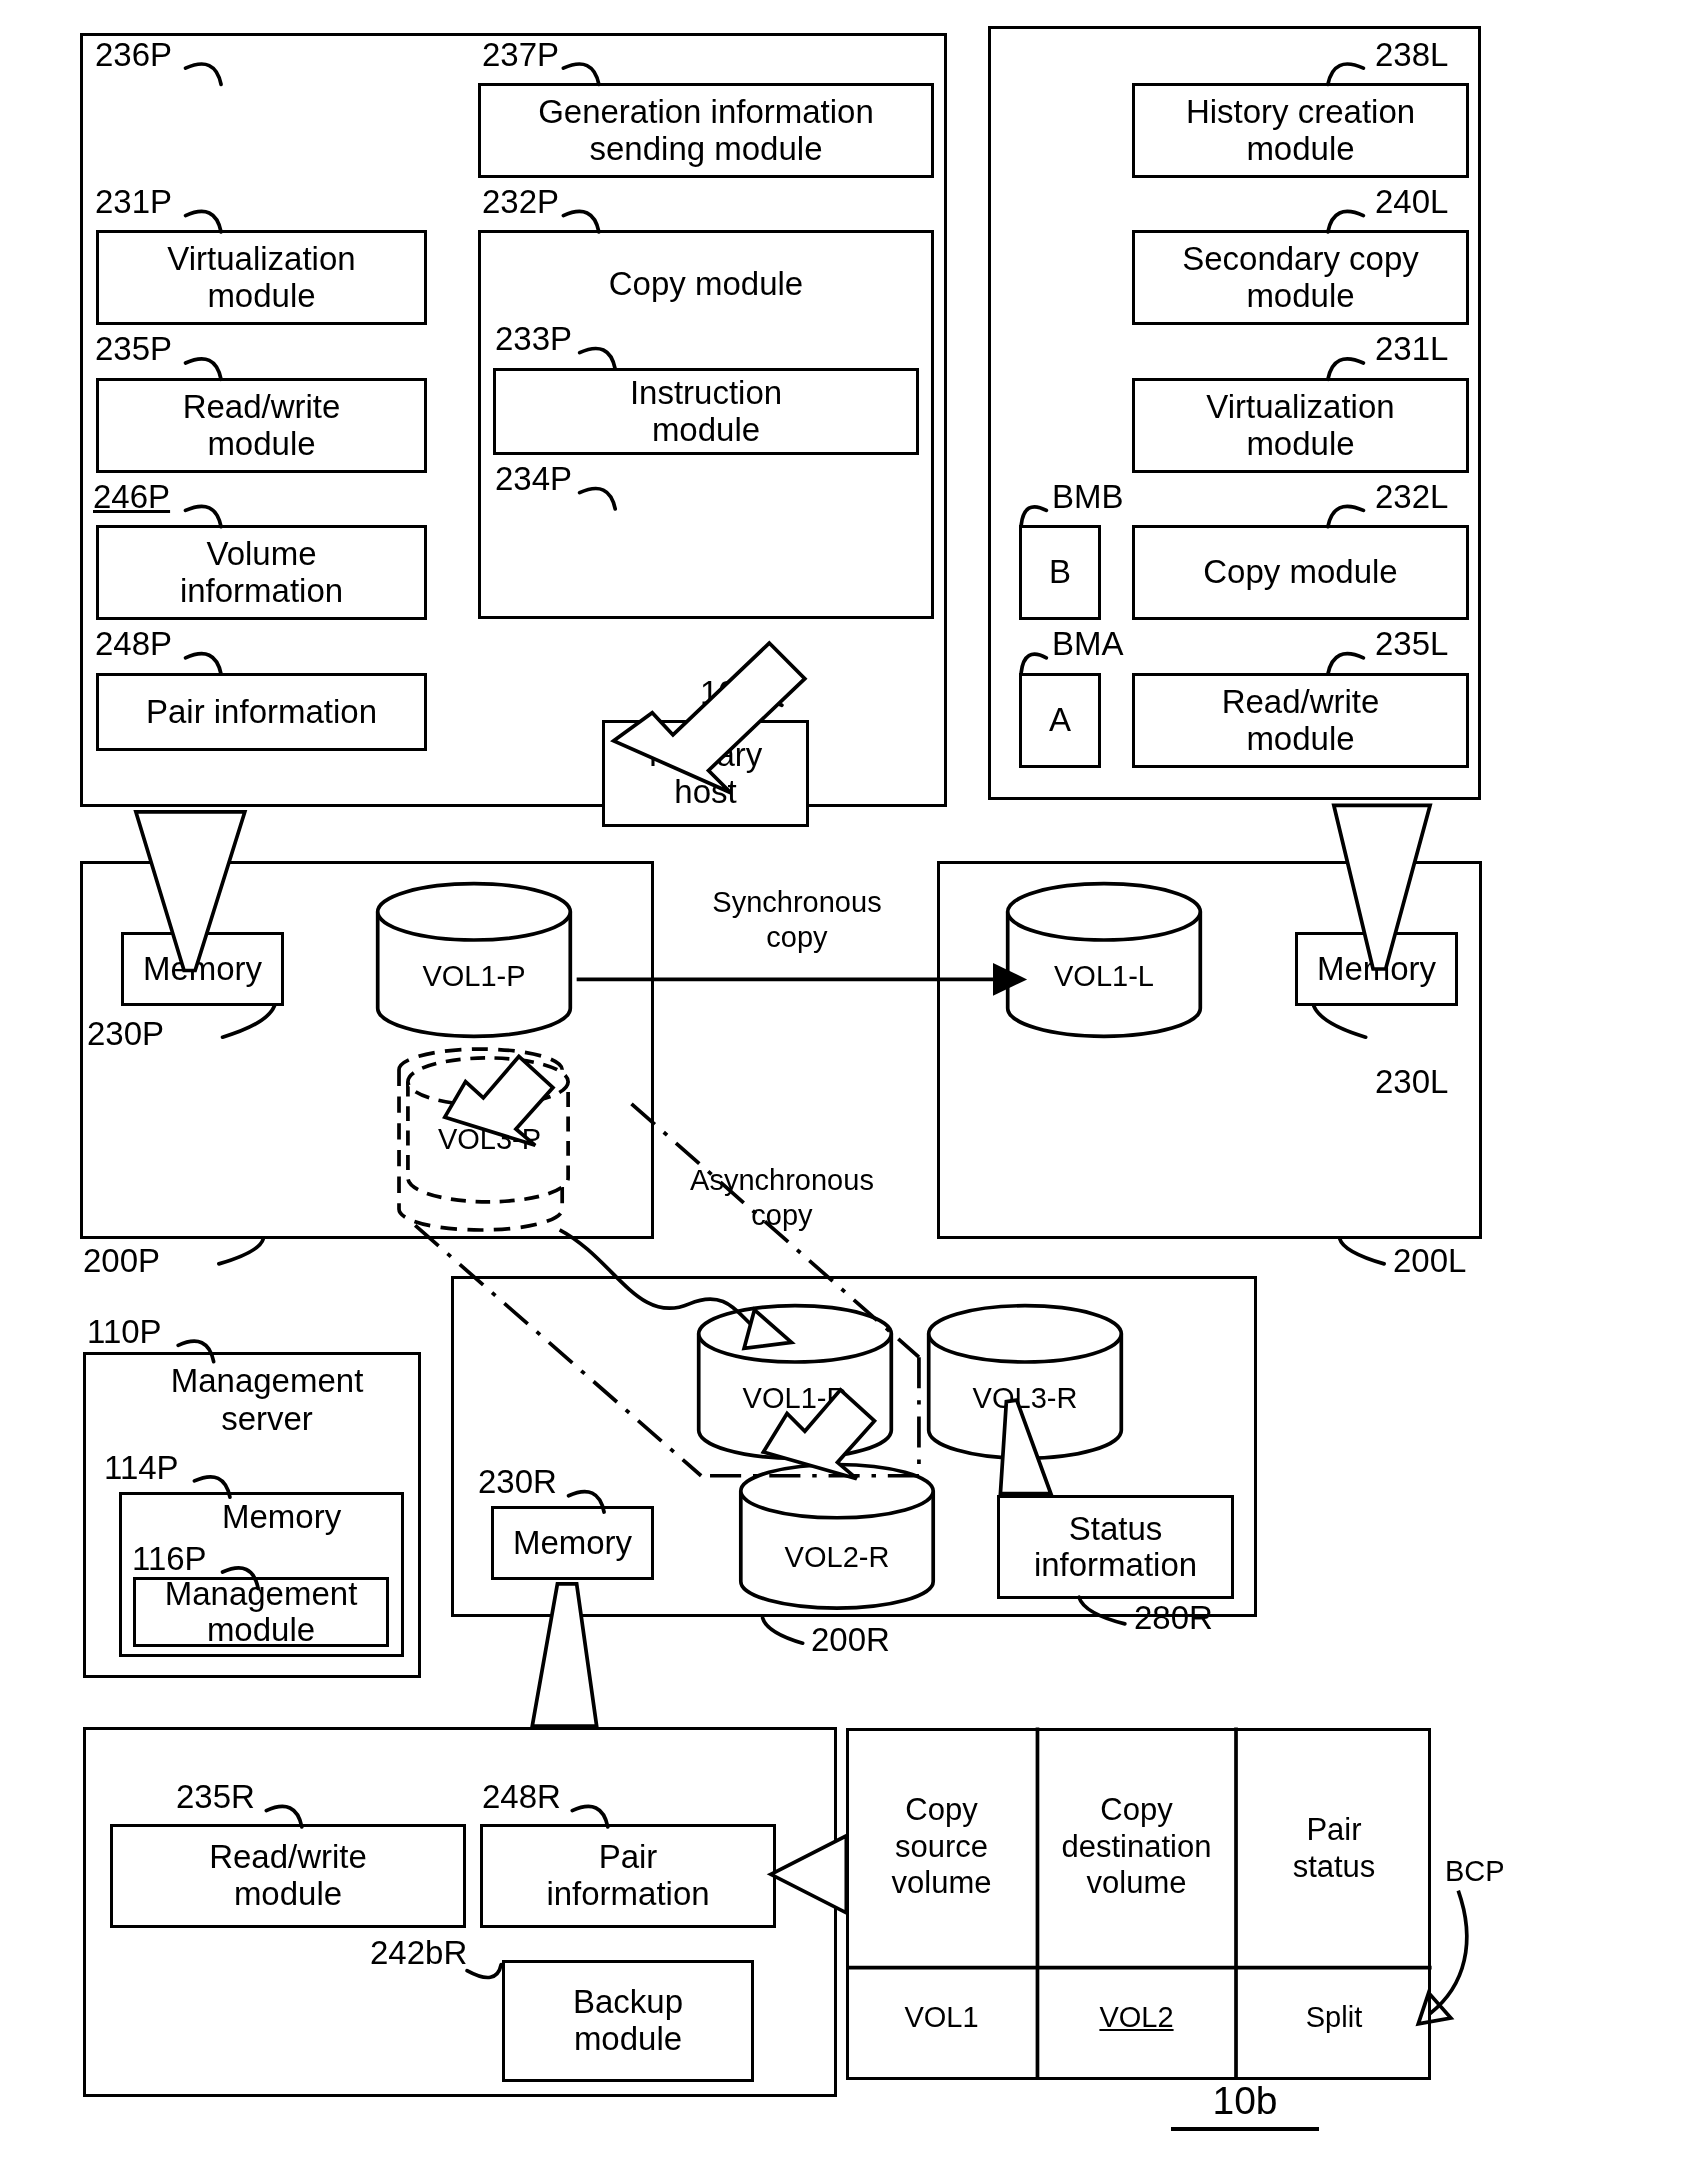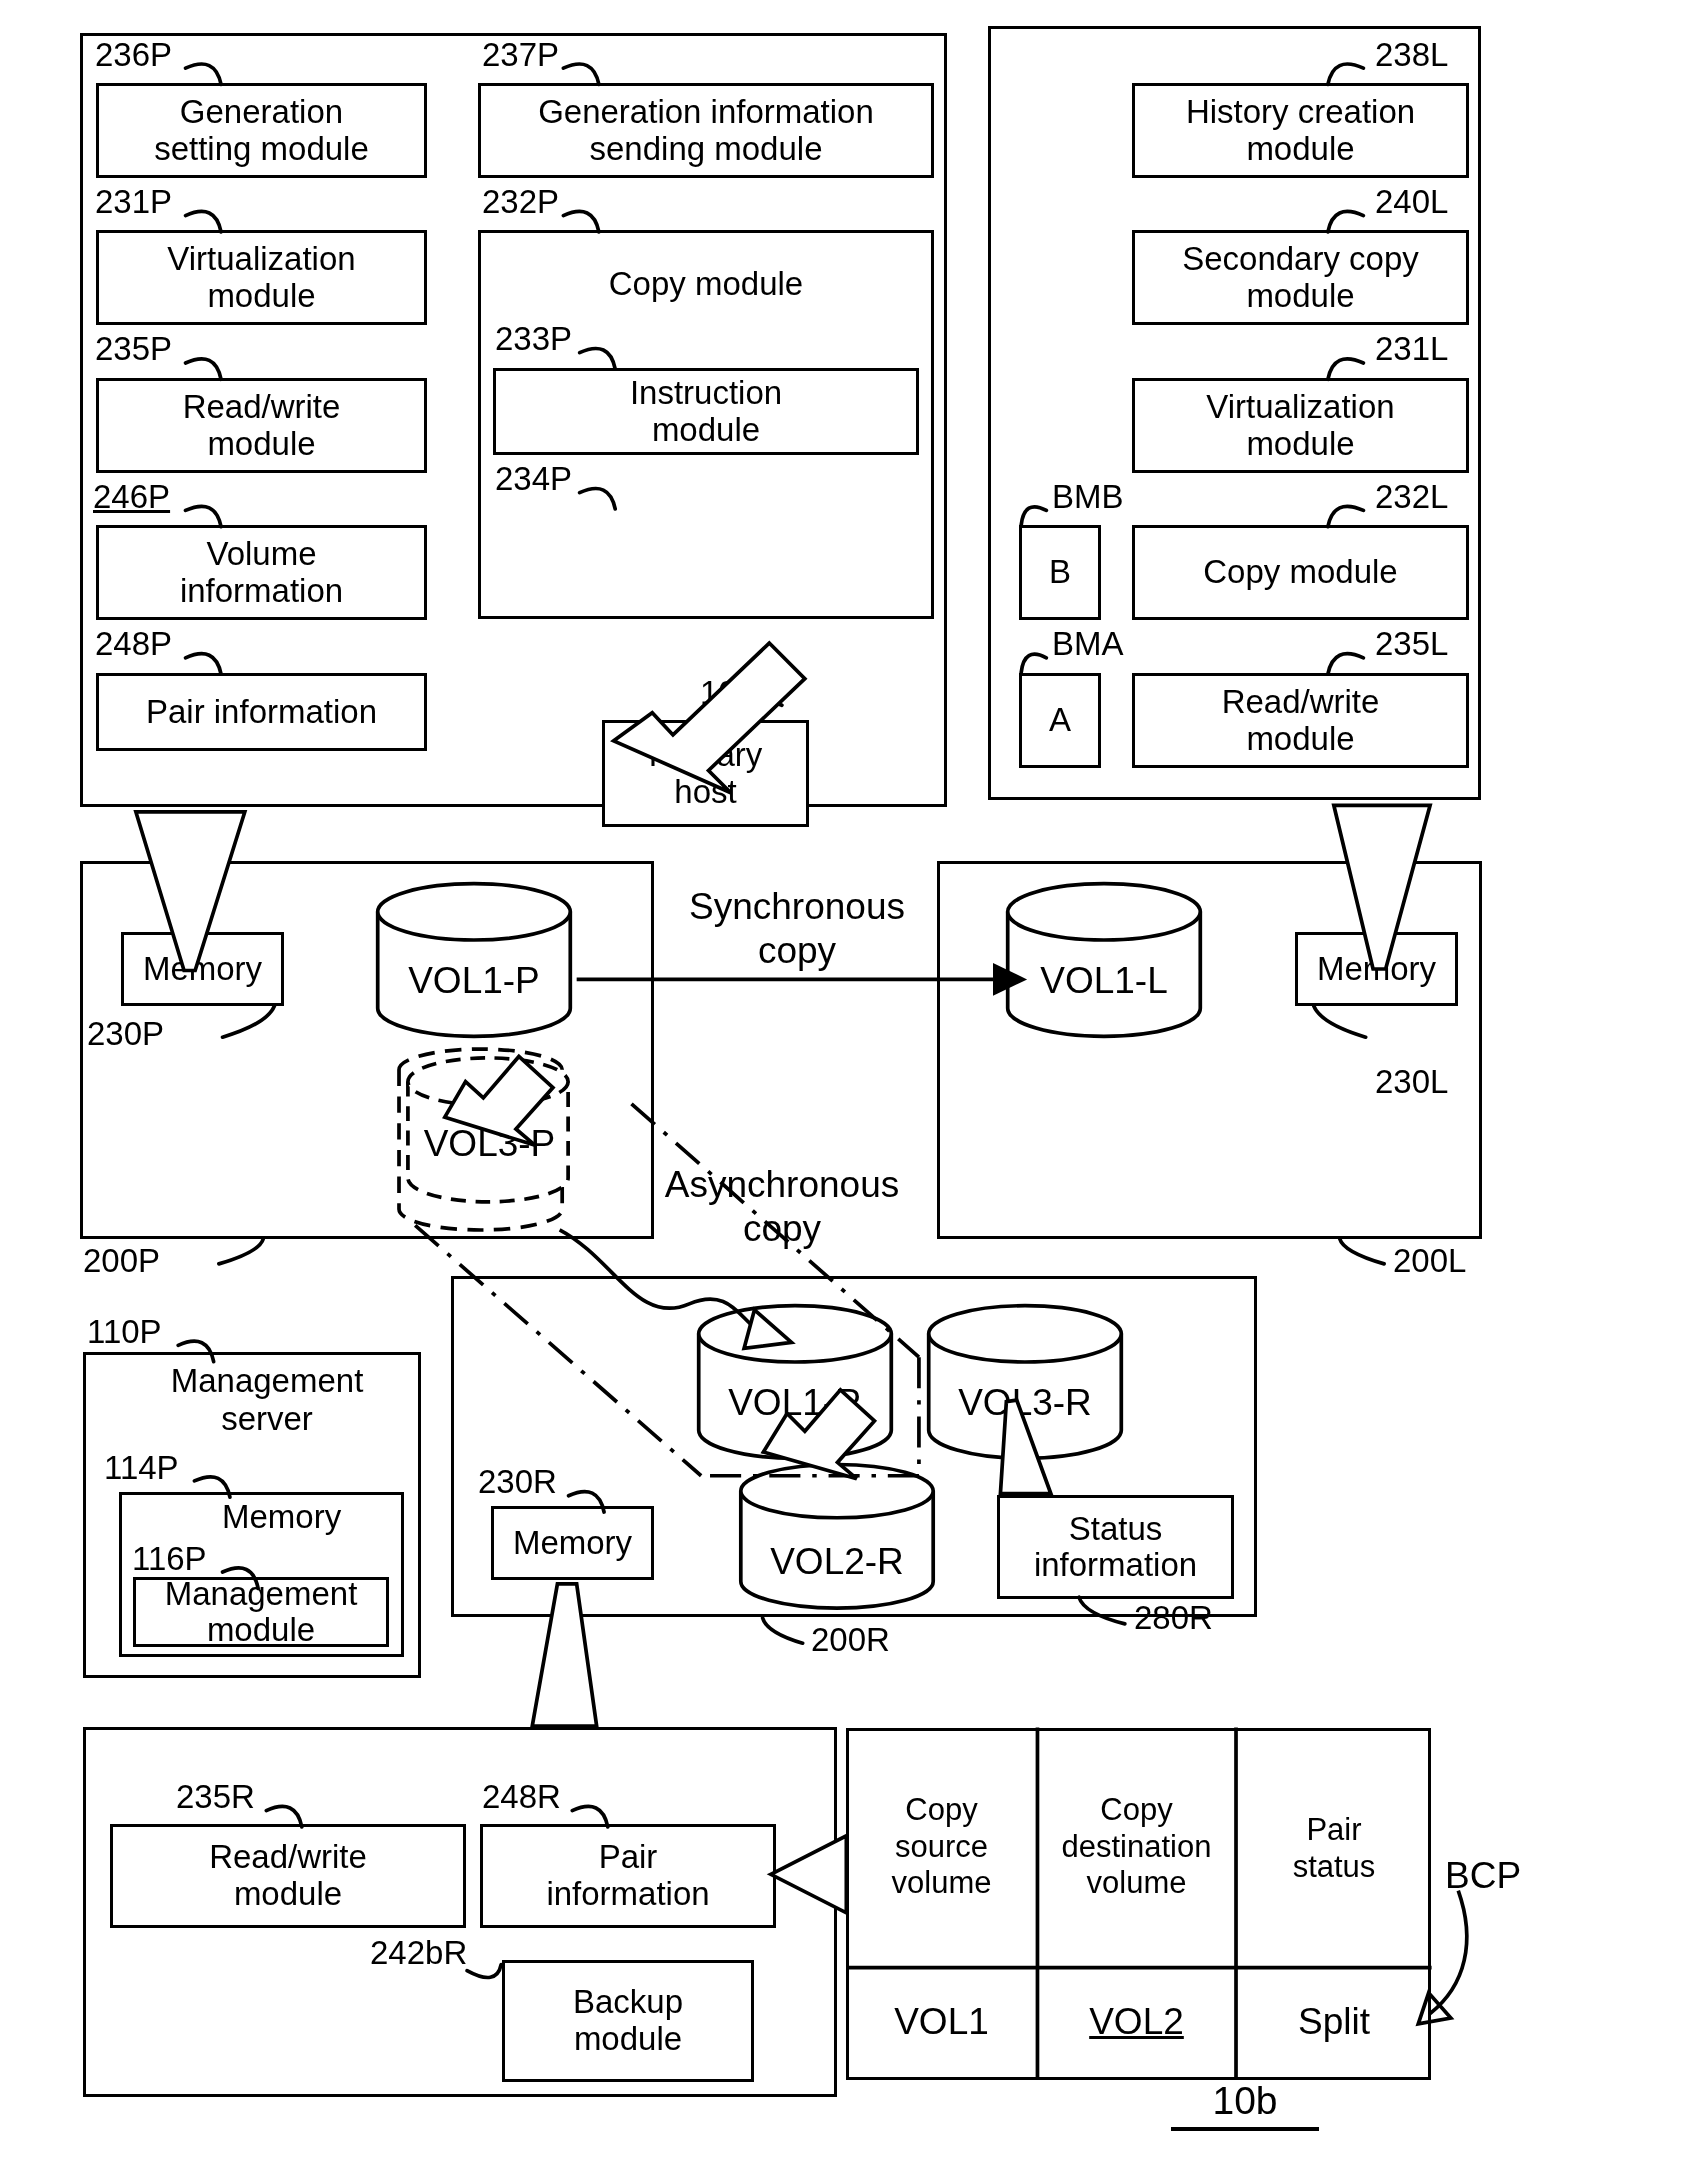--- a/index.html
+++ b/index.html
@@ -8,35 +8,33 @@
 
   
   .box{position:absolute;border:3.7px solid #000;box-sizing:border-box;background:transparent;}
   .mod{position:absolute;border:3.7px solid #000;box-sizing:border-box;display:flex;align-items:center;
        justify-content:center;text-align:center;line-height:1.12;background:#fff;}
   .ref{position:absolute;white-space:nowrap;}
   .plain{position:absolute;white-space:nowrap;}
   .cyl-label{position:absolute;text-align:center;white-space:nowrap;}
   .f42{font-size:31px;}
   .f44{font-size:33px;}
-  .f46{font-size:37px;}
+  .f46{font-size:29px;}
 
   svg.overlay{position:absolute;left:0;top:0;width:1706px;height:2161px;pointer-events:none;}
   svg.cyl{position:absolute;overflow:visible;}
 </style>
 </head>
 <body>
 
 <div id="stage">
 
   <div class="box" style="left:80px;top:33px;width:867px;height:774px;"></div>
 
   <div class="ref f44" style="left:95px;top:36px;">236P</div>
-  <div class="mod f44" style="left:96px;top:83px;width:331px;height:95px;white-space:pre-line;">Generation
-setting module</div>
 
   <div class="ref f44" style="left:95px;top:183px;">231P</div>
   <div class="mod f44" style="left:96px;top:230px;width:331px;height:95px;white-space:pre-line;">Virtualization
 module</div>
 
   <div class="ref f44" style="left:95px;top:330px;">235P</div>
   <div class="mod f44" style="left:96px;top:378px;width:331px;height:95px;white-space:pre-line;">Read/write
 module</div>
 
   <div class="ref f44" style="left:93px;top:478px;text-decoration:underline;">246P</div>

